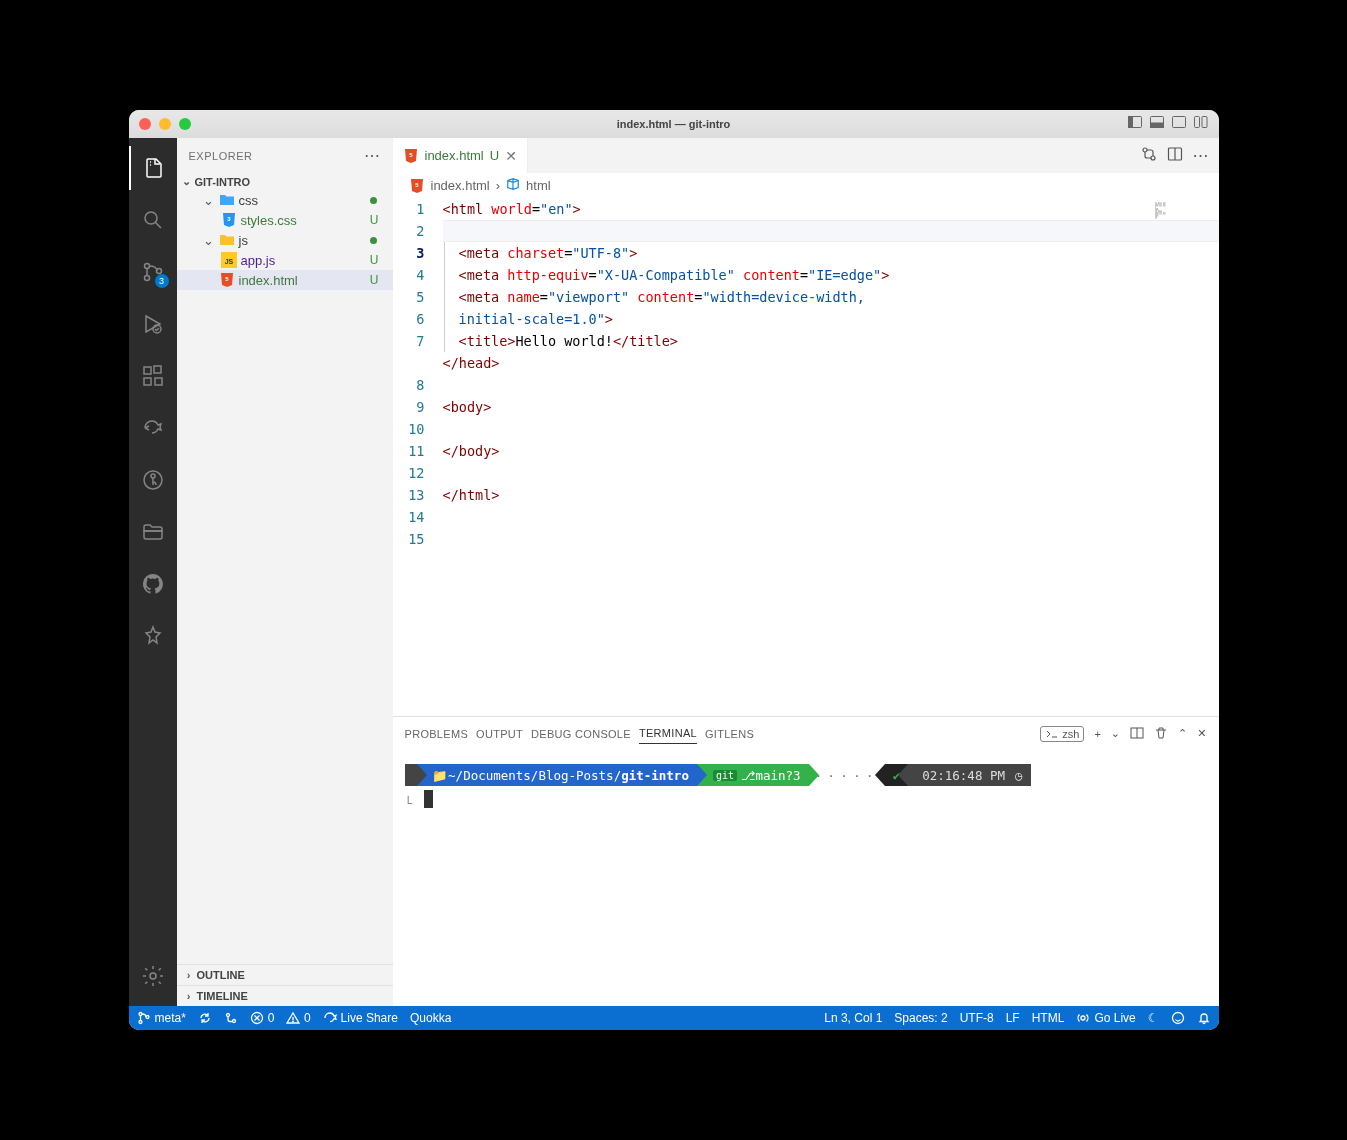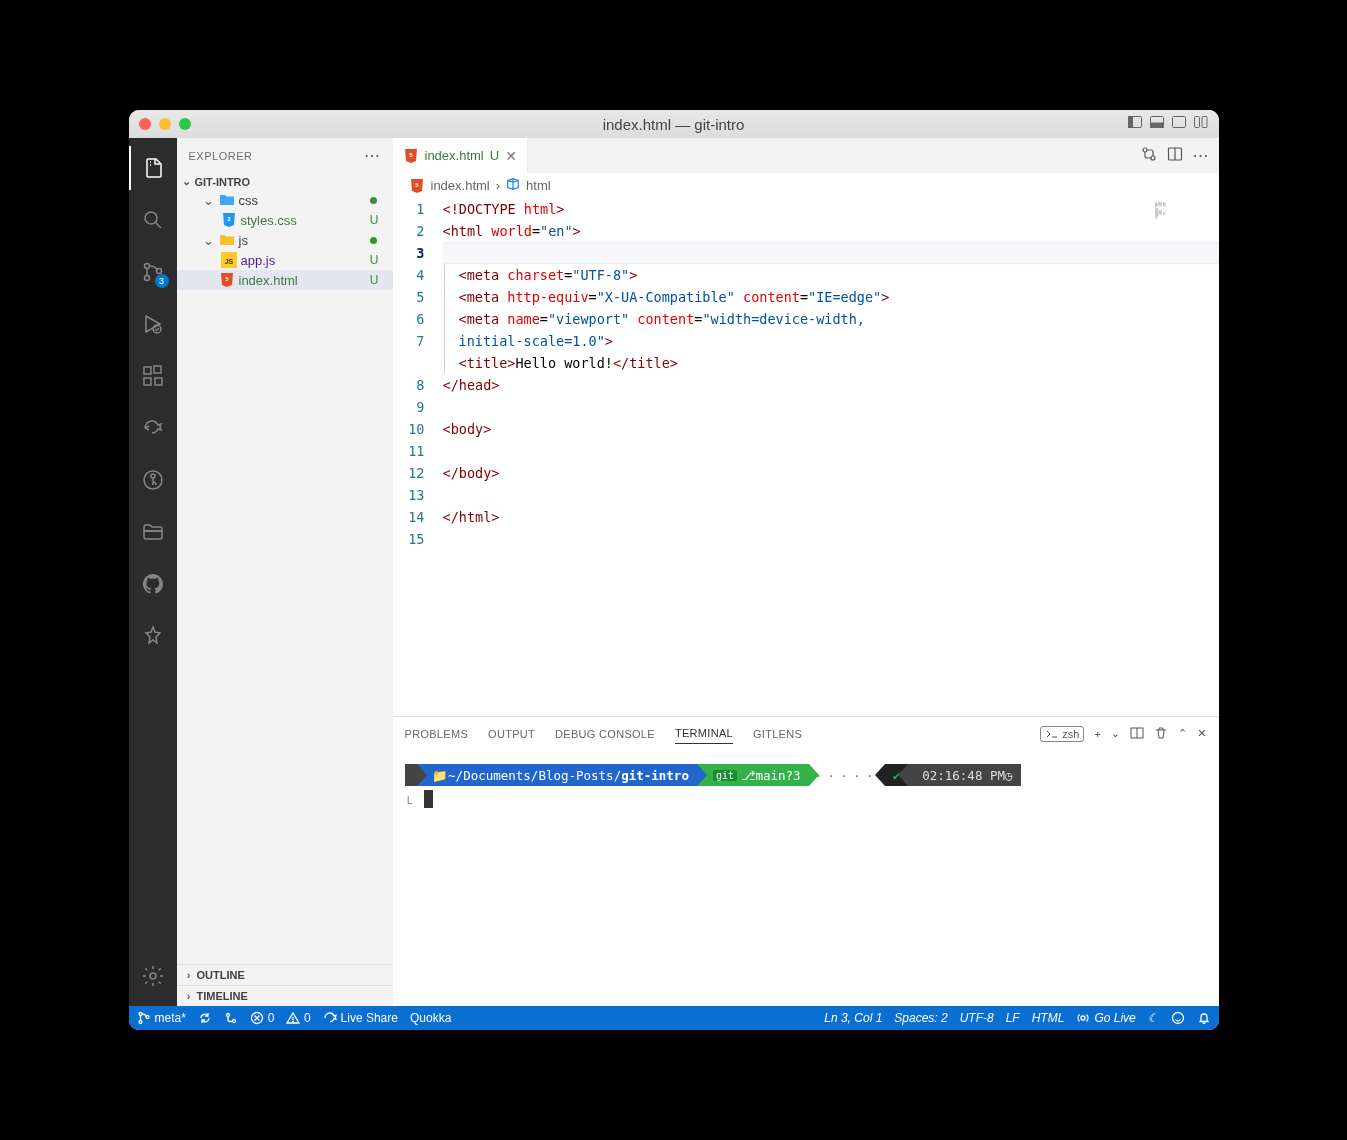--- a/index.html
+++ b/index.html
@@ -2,21 +2,21 @@
 <html><head>
 <meta charset="utf-8">
 <style>
 * { margin: 0; padding: 0; box-sizing: border-box; }
 body { font-family: -apple-system, BlinkMacSystemFont, "Segoe UI", sans-serif; background: #000; width: 1347px; height: 1140px; display: flex; align-items: center; justify-content: center; }
 .window { width: 1090px; height: 920px; background: #fff; border-radius: 10px; overflow: hidden; display: flex; flex-direction: column; box-shadow: 0 20px 60px rgba(0,0,0,.5); }
 .titlebar { height: 28px; background: linear-gradient(#e8e8e8,#dcdcdc); display: flex; align-items: center; padding: 0 10px; position: relative; }
 .traffic { display: flex; gap: 8px; }
 .tl { width: 12px; height: 12px; border-radius: 50%; }
 .tclose{background:#ff5f57}.tmin{background:#febc2e}.tmax{background:#28c840}
-.title { position: absolute; left: 50%; transform: translateX(-50%); font-size: 15px; color: #444; }
+.title { position: absolute; left: 50%; transform: translateX(-50%); font-size: 11px; color: #444; font-weight: bold; }
 .title-icons { margin-left: auto; display: flex; gap: 6px; color: #666; }
 .ticon svg { width: 16px; height: 16px; }
 .body { flex: 1; display: flex; min-height: 0; }
 .activitybar { width: 48px; background: #2c2c2c; display: flex; flex-direction: column; align-items: center; padding-top: 8px; gap: 8px; }
 .activitybar .bottom { margin-top: auto; padding-bottom: 8px; }
 .aicon { width: 48px; height: 44px; display: flex; align-items: center; justify-content: center; color: #858585; cursor: pointer; position: relative; }
 .aicon.active { color: #fff; border-left: 2px solid #fff; }
 .aicon svg { width: 24px; height: 24px; }
 .badge { position: absolute; bottom: 6px; right: 8px; background: #007acc; color: #fff; font-size: 9px; min-width: 14px; height: 14px; border-radius: 8px; display: flex; align-items: center; justify-content: center; padding: 0 3px; }
 .sidebar { width: 216px; background: #f3f3f3; display: flex; flex-direction: column; font-size: 12px; }
@@ -44,43 +44,43 @@
 .editor { flex: 1; display: flex; font-family: "SF Mono", Monaco, Menlo, monospace; font-size: 13.5px; position: relative; min-height: 0; overflow: hidden; }
 .gutter { width: 50px; text-align: right; padding-right: 18px; color: #237893; user-select: none; }
 .gutter div { height: 22px; line-height: 22px; }
 .code { flex: 1; }
 .code .line { height: 22px; line-height: 22px; white-space: pre; }
 .code .line.cursor { background: #f5f7fa; border: 1px solid #eee; border-left: none; border-right: none; }
 .indent-guide { border-left: 1px solid #d0cfca; margin-left: 1px; padding-left: 14px; display: inline-block; height: 100%; box-sizing: border-box; }
 .t-brown{color:#800000}.t-red{color:#e50000}.t-blue{color:#0451a5}.t-black{color:#000}
 .minimap { position: absolute; top: 4px; right: 4px; width: 60px; height: 40px; font-size: 2px; line-height: 2px; color: #999; opacity: .6; overflow: hidden; }
 .panel { height: 290px; border-top: 1px solid #e0e0e0; display: flex; flex-direction: column; }
-.panel-tabs { display: flex; align-items: center; padding: 6px 12px 0; gap: 20px; font-size: 11px; color: #666; }
+.panel-tabs { display: flex; align-items: center; padding: 6px 12px 0; gap: 8px; font-size: 11px; color: #666; }
 .ptab { padding: 4px 0; cursor: pointer; letter-spacing: .3px; }
 .ptab.active { color: #333; border-bottom: 1px solid #333; }
 .panel-actions { margin-left: auto; display: flex; align-items: center; gap: 10px; color: #555; justify-content: space-between; }
 .panel-actions svg { width: 14px; height: 14px; }
 .shell-label { border: 1px solid #888; padding: 0 4px; border-radius: 3px; font-size: 11px; display: flex; align-items: center; gap: 3px; }
 .terminal { flex: 1; padding: 20px 12px; font-family: "SF Mono", Monaco, Menlo, monospace; font-size: 13px; }
 .prompt-line { display: flex; align-items: center; }
 .seg { height: 22px; display: flex; align-items: center; padding: 0 8px; color: #fff; font-size: 12.5px; position: relative; }
 .seg::after { content: ""; position: absolute; right: -10px; top: 0; border-top: 11px solid transparent; border-bottom: 11px solid transparent; border-left: 10px solid; z-index: 2; }
 .seg-apple { background: #444; padding: 0 6px; } .seg-apple::after { border-left-color: #444; }
 .seg-path { background: #2266cc; padding-left: 16px; } .seg-path::after { border-left-color: #2266cc; }
 .seg-git { background: #33b14a; padding-left: 16px; } .seg-git::after { border-left-color: #33b14a; }
 .seg-git .git-label { background: #1a8a33; padding: 0 3px; margin-right: 4px; font-size: 10px; border-radius: 2px;}
 .pdots { color: #777; letter-spacing: 5px; margin: 0 6px; }
 .seg-r { height: 22px; display: flex; align-items: center; padding: 0 8px; color: #ddd; font-size: 12.5px; position: relative; }
 .seg-r::before { content: ""; position: absolute; left: -10px; top: 0; border-top: 11px solid transparent; border-bottom: 11px solid transparent; border-right: 10px solid; }
 .seg-check { background: #222; } .seg-check::before { border-right-color: #222; }
-.seg-time { background: #444; padding-left: 14px; } .seg-time::before { border-right-color: #444; }
+.seg-time { background: #444; padding-left: 14px; gap: 10px; } .seg-time::before { border-right-color: #444; }
 .cursor-block { display: inline-block; width: 9px; height: 18px; background: #333; margin-top: 4px; margin-left: 12px; }
 .statusbar { height: 24px; background: #0a6fd1; color: #fff; display: flex; align-items: center; font-size: 12px; padding: 0 8px; gap: 12px; }
 .statusbar .sitem { display: flex; align-items: center; gap: 4px; cursor: pointer; }
-.statusbar .right { margin-left: auto; display: flex; align-items: center; gap: 12px; font-style: italic; }
+.statusbar .right { margin-left: auto; display: flex; align-items: center; gap: 12px; }
 .statusbar svg { width: 14px; height: 14px; }
 </style>
 </head>
 <body>
 
 <div class="window">
   <div class="titlebar">
     <div class="traffic">
       <div class="tl tclose"></div>
       <div class="tl tmin"></div>
@@ -318,21 +318,20 @@
             <div>8</div>
             <div>9</div>
             <div>10</div>
             <div>11</div>
             <div>12</div>
             <div>13</div>
             <div>14</div>
             <div>15</div>
         </div>
         <div class="code">
-          <div class="line"><span class="t-brown">&lt;!</span><span class="t-brown">DOCTYPE</span> <span class="t-red">html</span><span class="t-brown">&gt;</span></div>
           <div class="line"><span class="t-brown">&lt;html</span> <span class="t-red">world</span><span class="t-black">=</span><span class="t-blue">"en"</span><span class="t-brown">&gt;</span></div>
           <div class="line cursor"></div>
           <div class="line"><span class="indent-guide"><span class="t-brown">&lt;meta</span> <span class="t-red">charset</span><span class="t-black">=</span><span class="t-blue">"UTF-8"</span><span class="t-brown">&gt;</span></span></div>
           <div class="line"><span class="indent-guide"><span class="t-brown">&lt;meta</span> <span class="t-red">http-equiv</span><span class="t-black">=</span><span class="t-blue">"X-UA-Compatible"</span> <span class="t-red">content</span><span class="t-black">=</span><span class="t-blue">"IE=edge"</span><span class="t-brown">&gt;</span></span></div>
           <div class="line"><span class="indent-guide"><span class="t-brown">&lt;meta</span> <span class="t-red">name</span><span class="t-black">=</span><span class="t-blue">"viewport"</span> <span class="t-red">content</span><span class="t-black">=</span><span class="t-blue">"width=device-width, </span></span></div>
           <div class="line"><span class="indent-guide"><span class="t-blue">initial-scale=1.0"</span><span class="t-brown">&gt;</span></span></div>
           <div class="line"><span class="indent-guide"><span class="t-brown">&lt;title&gt;</span><span class="t-black">Hello world!</span><span class="t-brown">&lt;/title&gt;</span></span></div>
           <div class="line"><span class="t-brown">&lt;/head&gt;</span></div>
           <div class="line"></div>
           <div class="line"><span class="t-brown">&lt;body&gt;</span></div>

